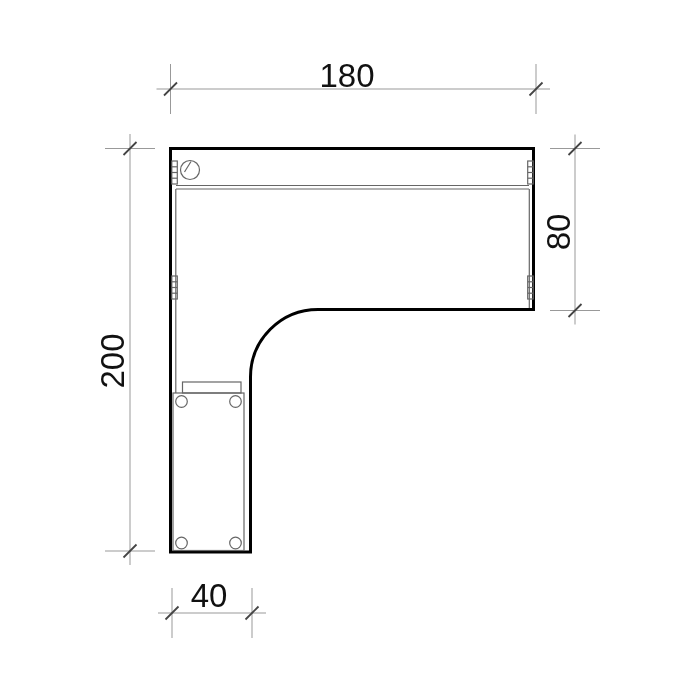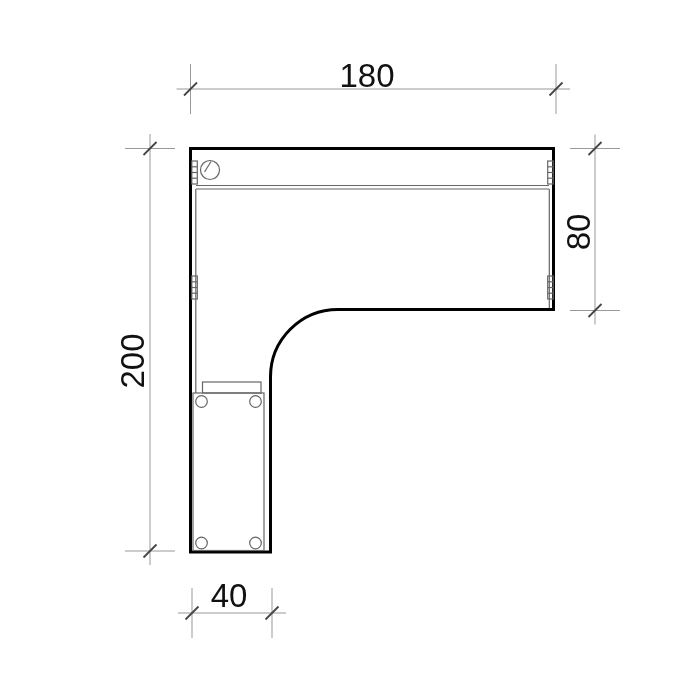--- a/index.html
+++ b/index.html
@@ -9,21 +9,20 @@
     height: 700px;
     background: #ffffff;
     font-family: "Liberation Sans", sans-serif;
   }
   .stage {
     position: relative;
     width: 655px;
     height: 700px;
     background: #ffffff;
     overflow: hidden;
-    margin-left: 20px;
   }
   svg { display: block; }
   .outline {
     fill: #ffffff;
     stroke: #000000;
     stroke-width: 3;
     stroke-linejoin: miter;
   }
   .detail {
     fill: none;

